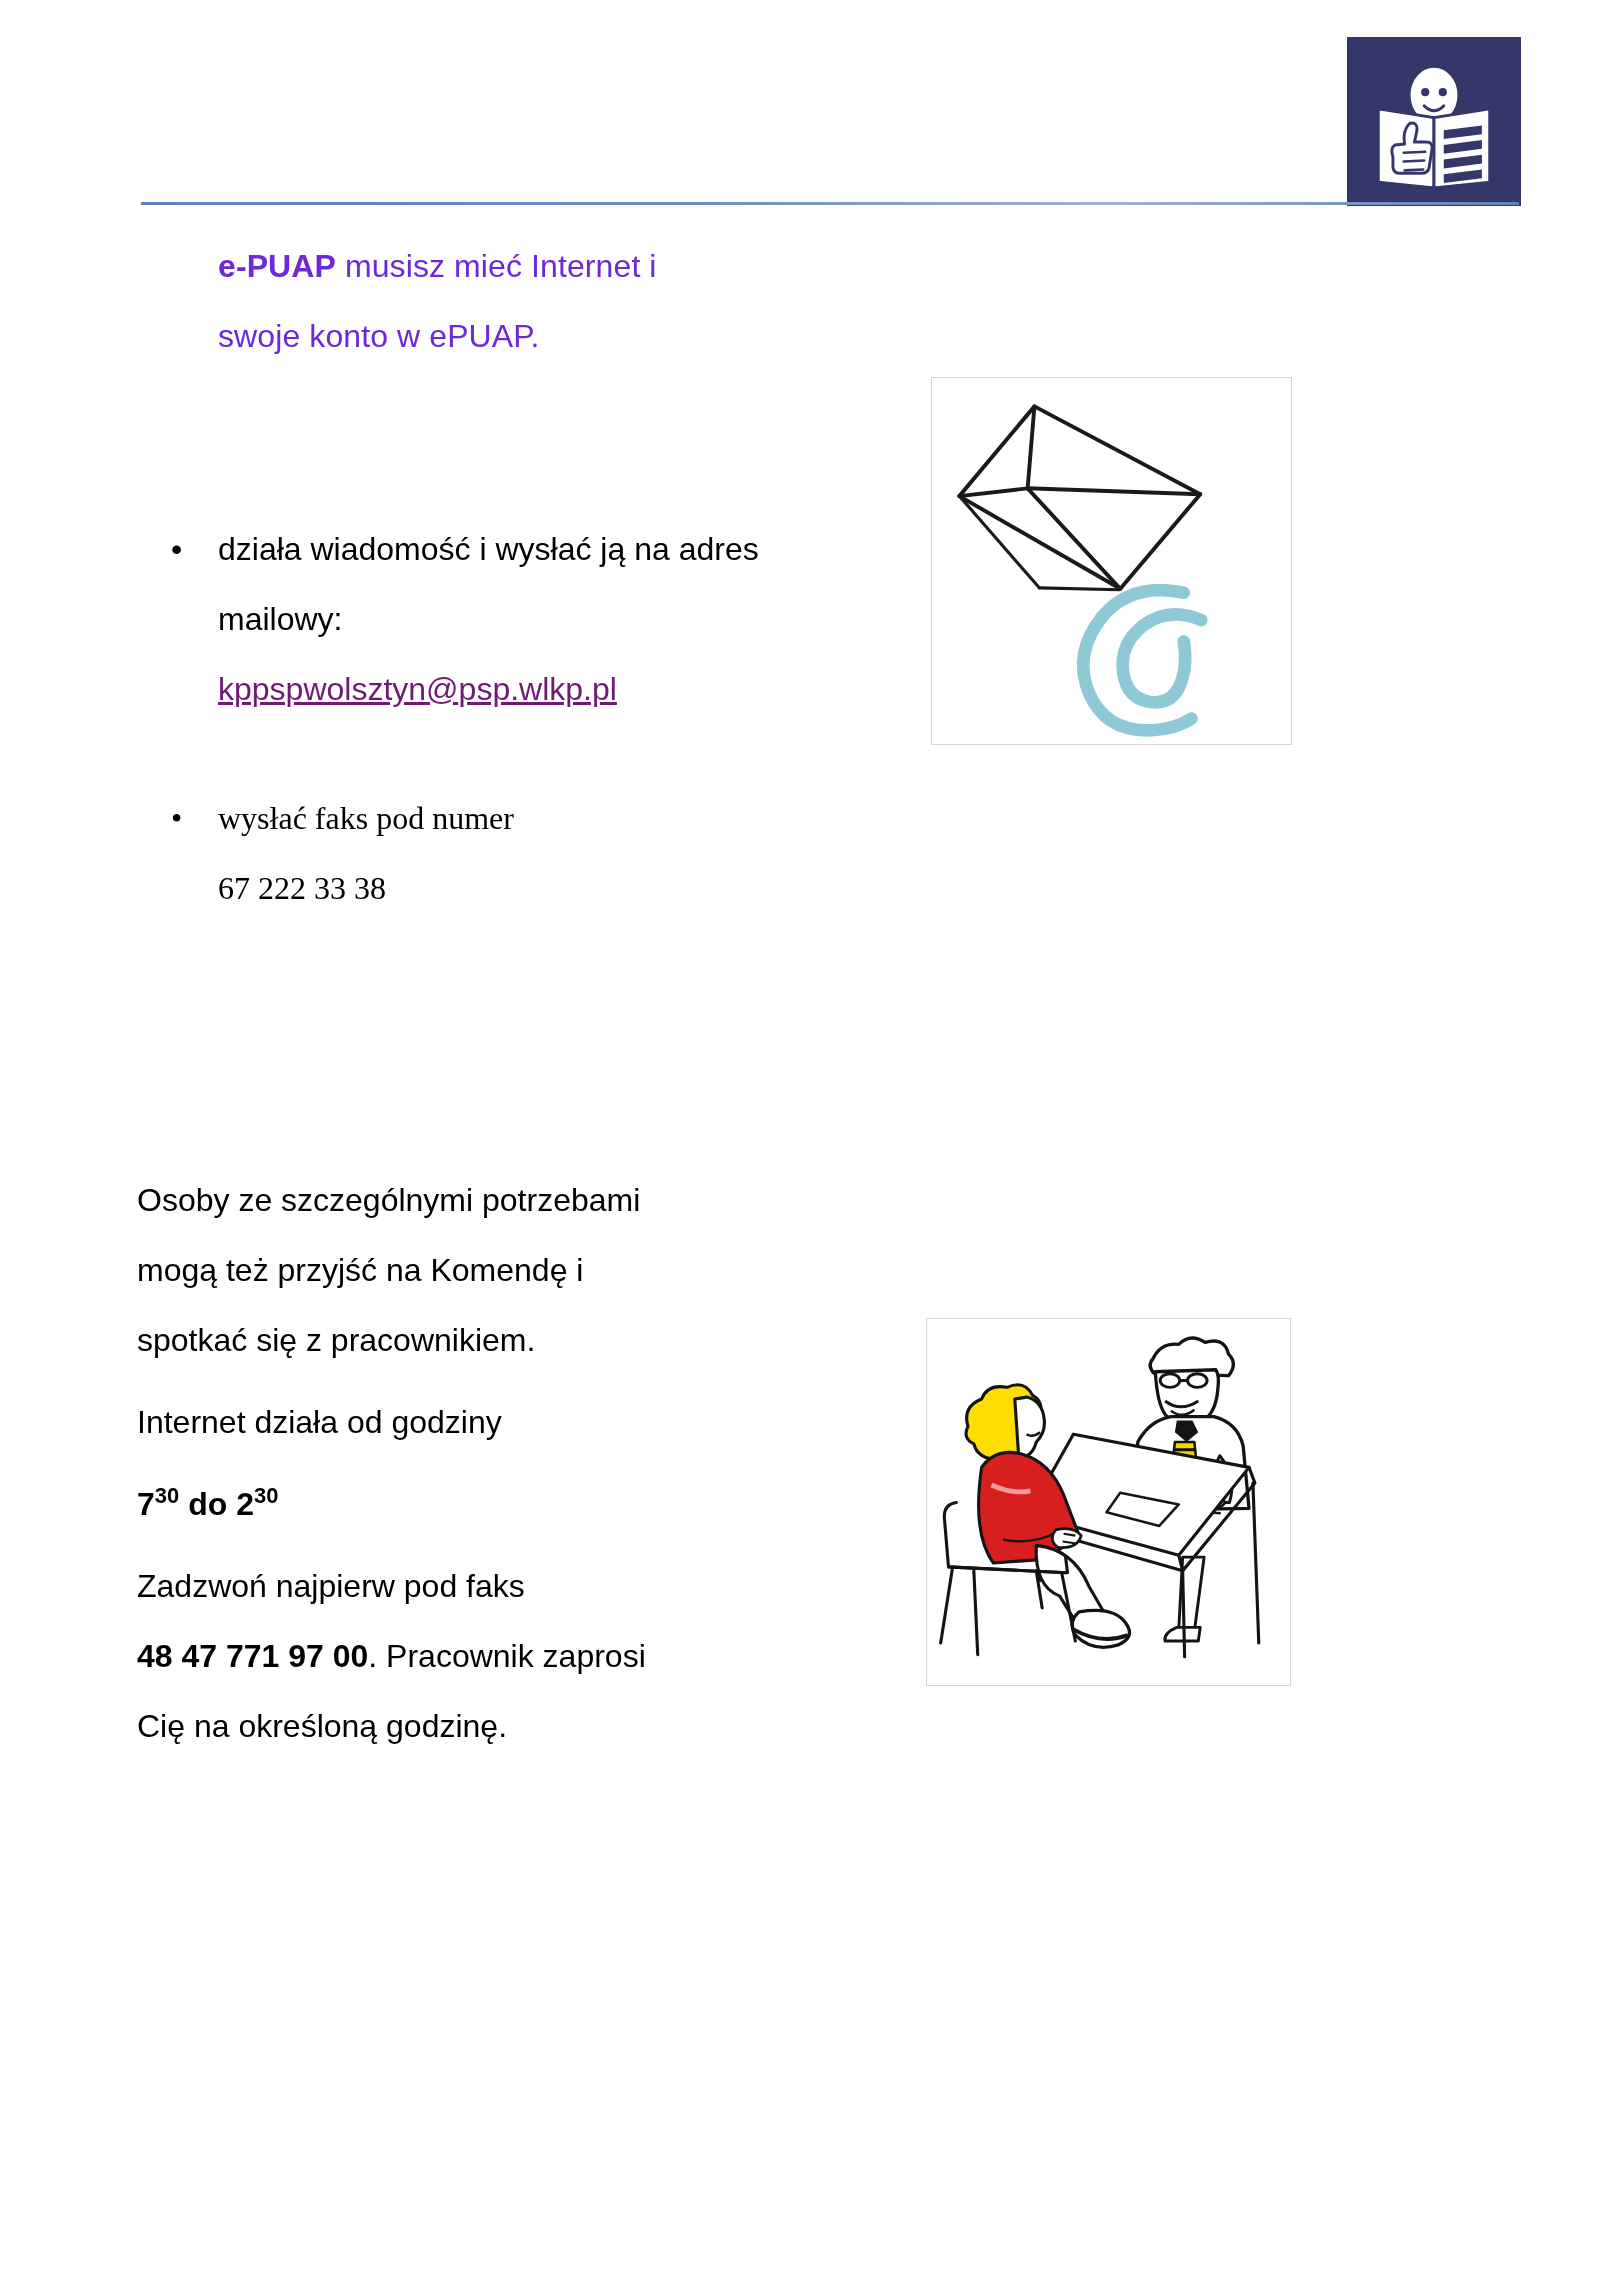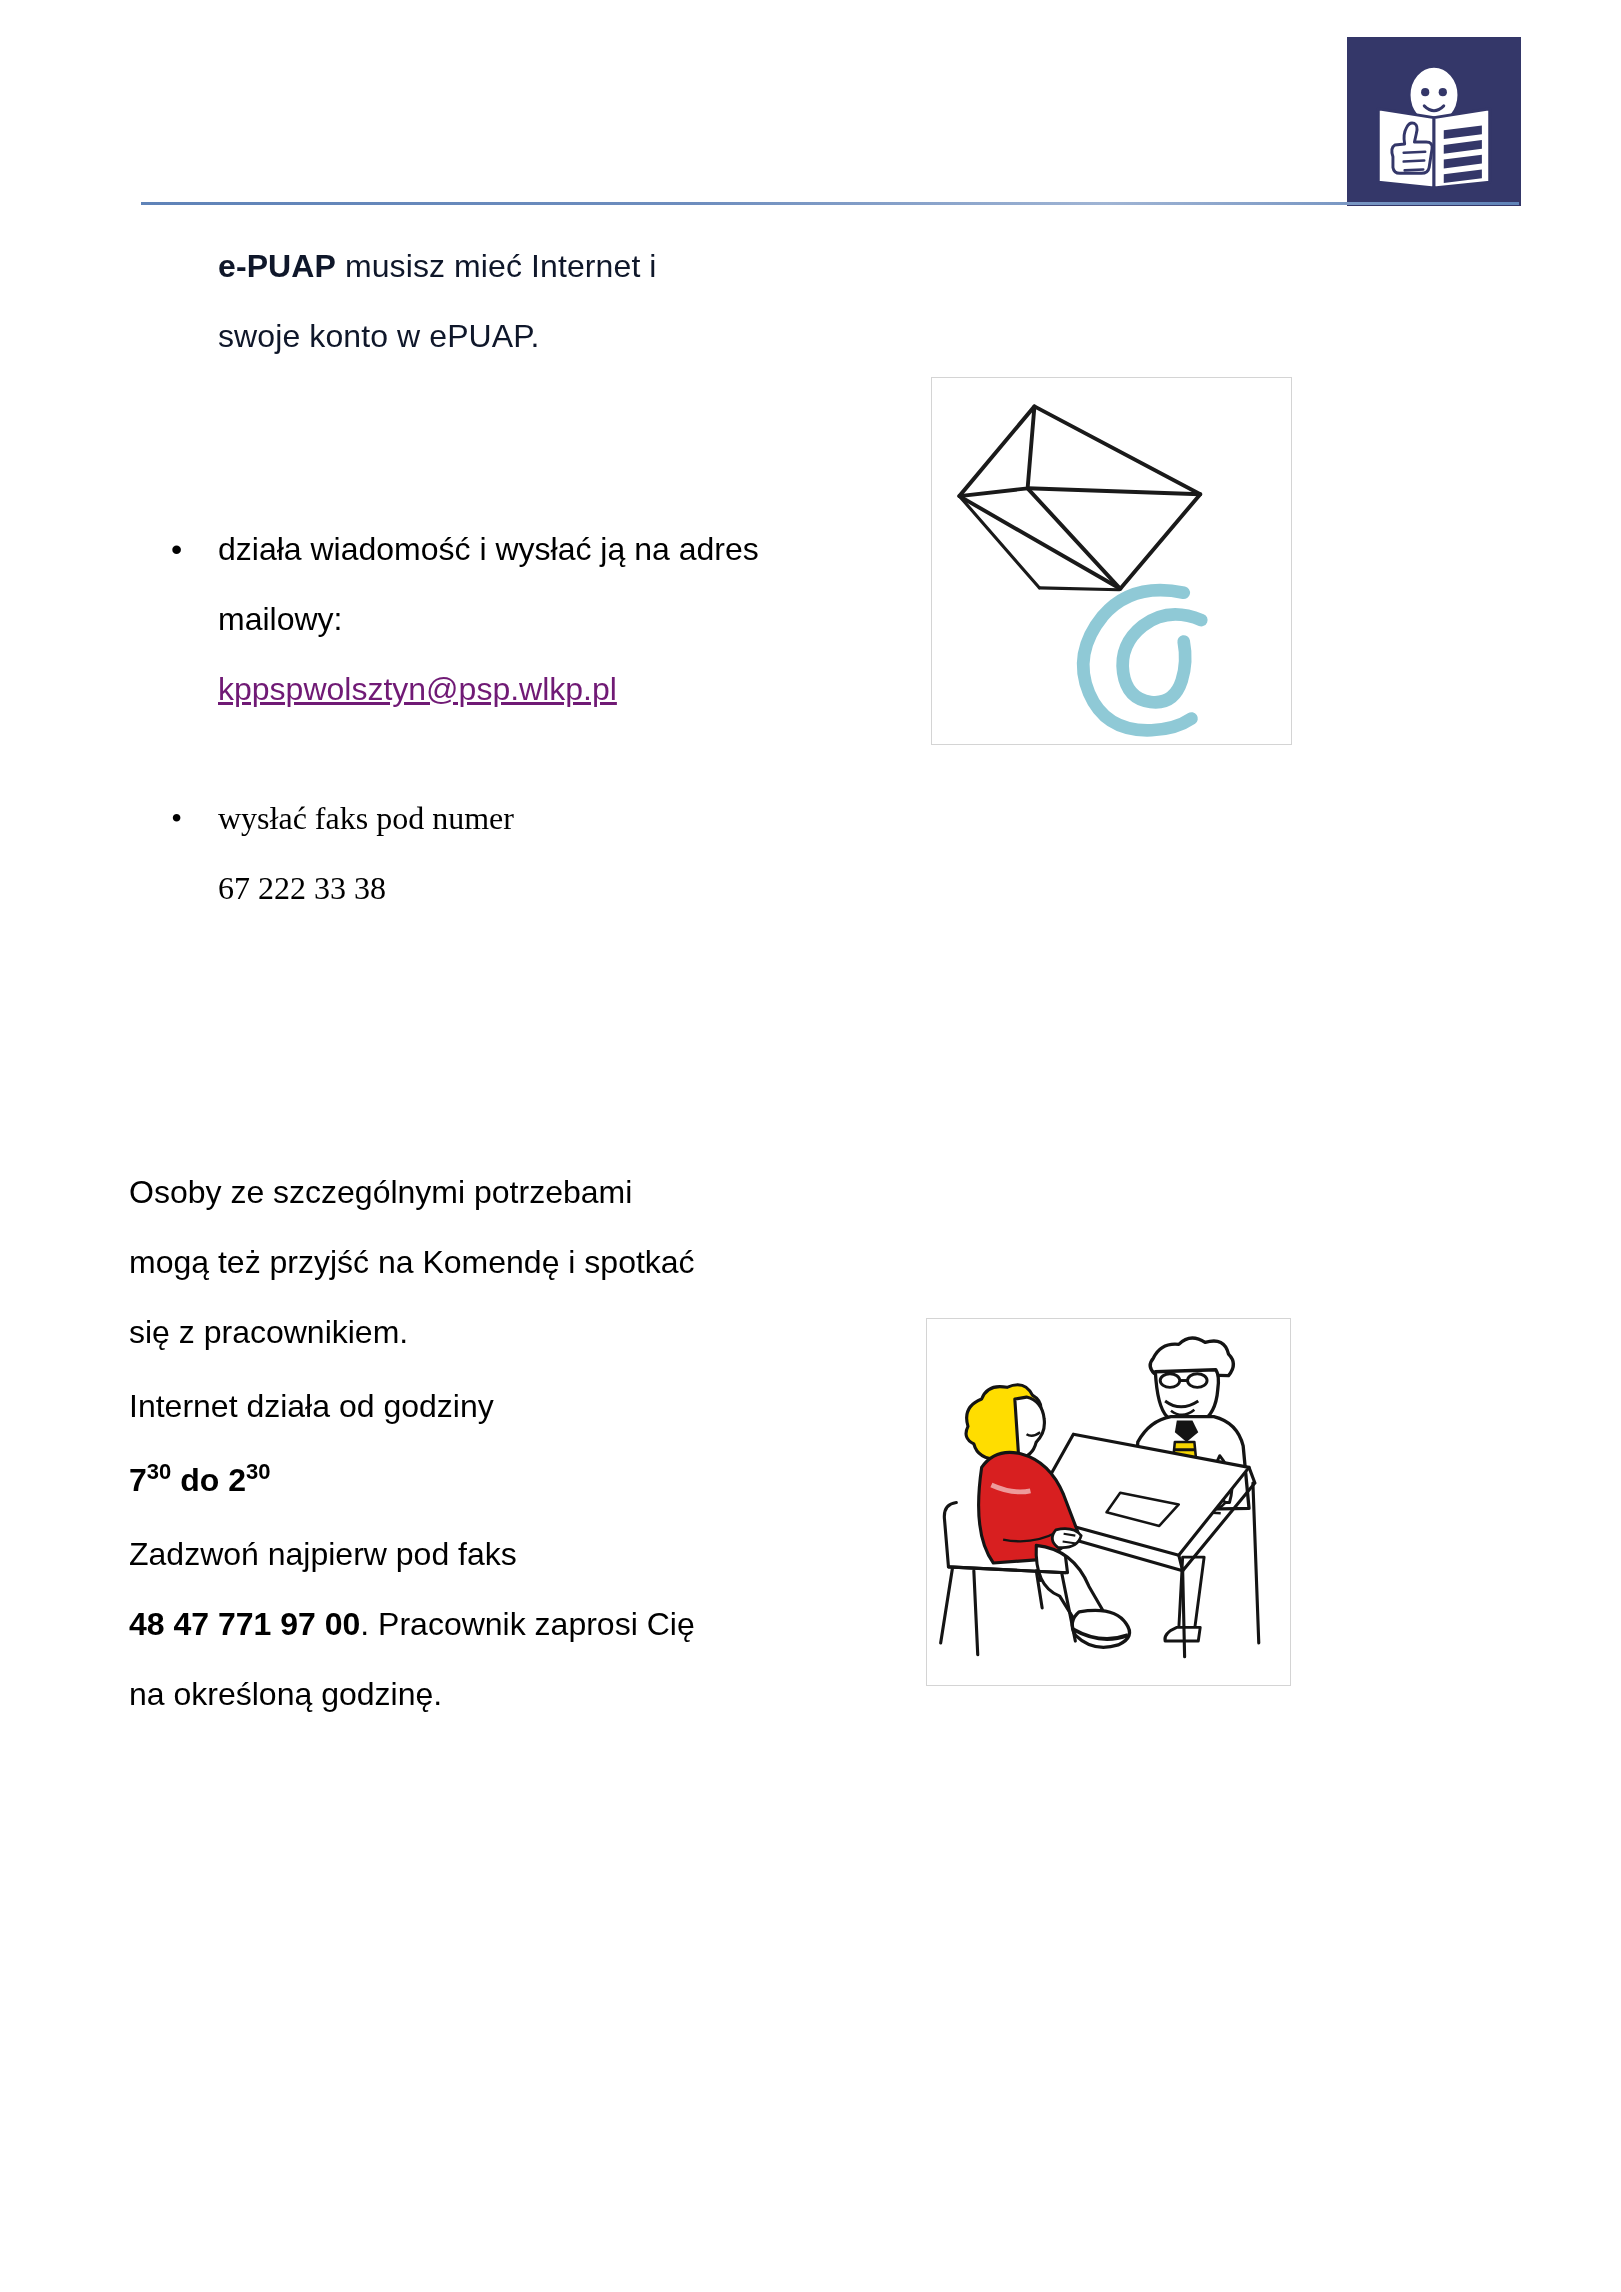--- a/index.html
+++ b/index.html
@@ -40,21 +40,21 @@
     height: 2.9px;
     background: linear-gradient(to right, #5f83b8 0%, #6d8dbe 40%, #9fb4d4 70%, #5f83b8 100%);
   }
 
   
   .txt {
     position: absolute;
     font-size: 32px;
     line-height: 70px;
     letter-spacing: 0.1px;
-    color: #0f172a;
+    color: #6d28d9;
     white-space: pre-wrap;
   }
   .b { font-weight: bold; }
 
   .lead {
     left: 218px;
     top: 231px;
     width: 510px;
   }
 
@@ -92,21 +92,21 @@
   }
 
   .para-block {
     position: absolute;
     left: 125px;
     top: 1153px;
     width: 588px;
     font-size: 32px;
     line-height: 70px;
   }
-  .para-block p { margin: 4px; }
+  .para-block p { margin: 12px; }
   sup { font-size: 22px; line-height: 0; vertical-align: super; }
 
   
   .pic {
     position: absolute;
     background: #ffffff;
     border: 1px solid #d4d4d4;
     box-sizing: border-box;
   }
   .pic svg { display: block; width: 100%; height: 100%; }

